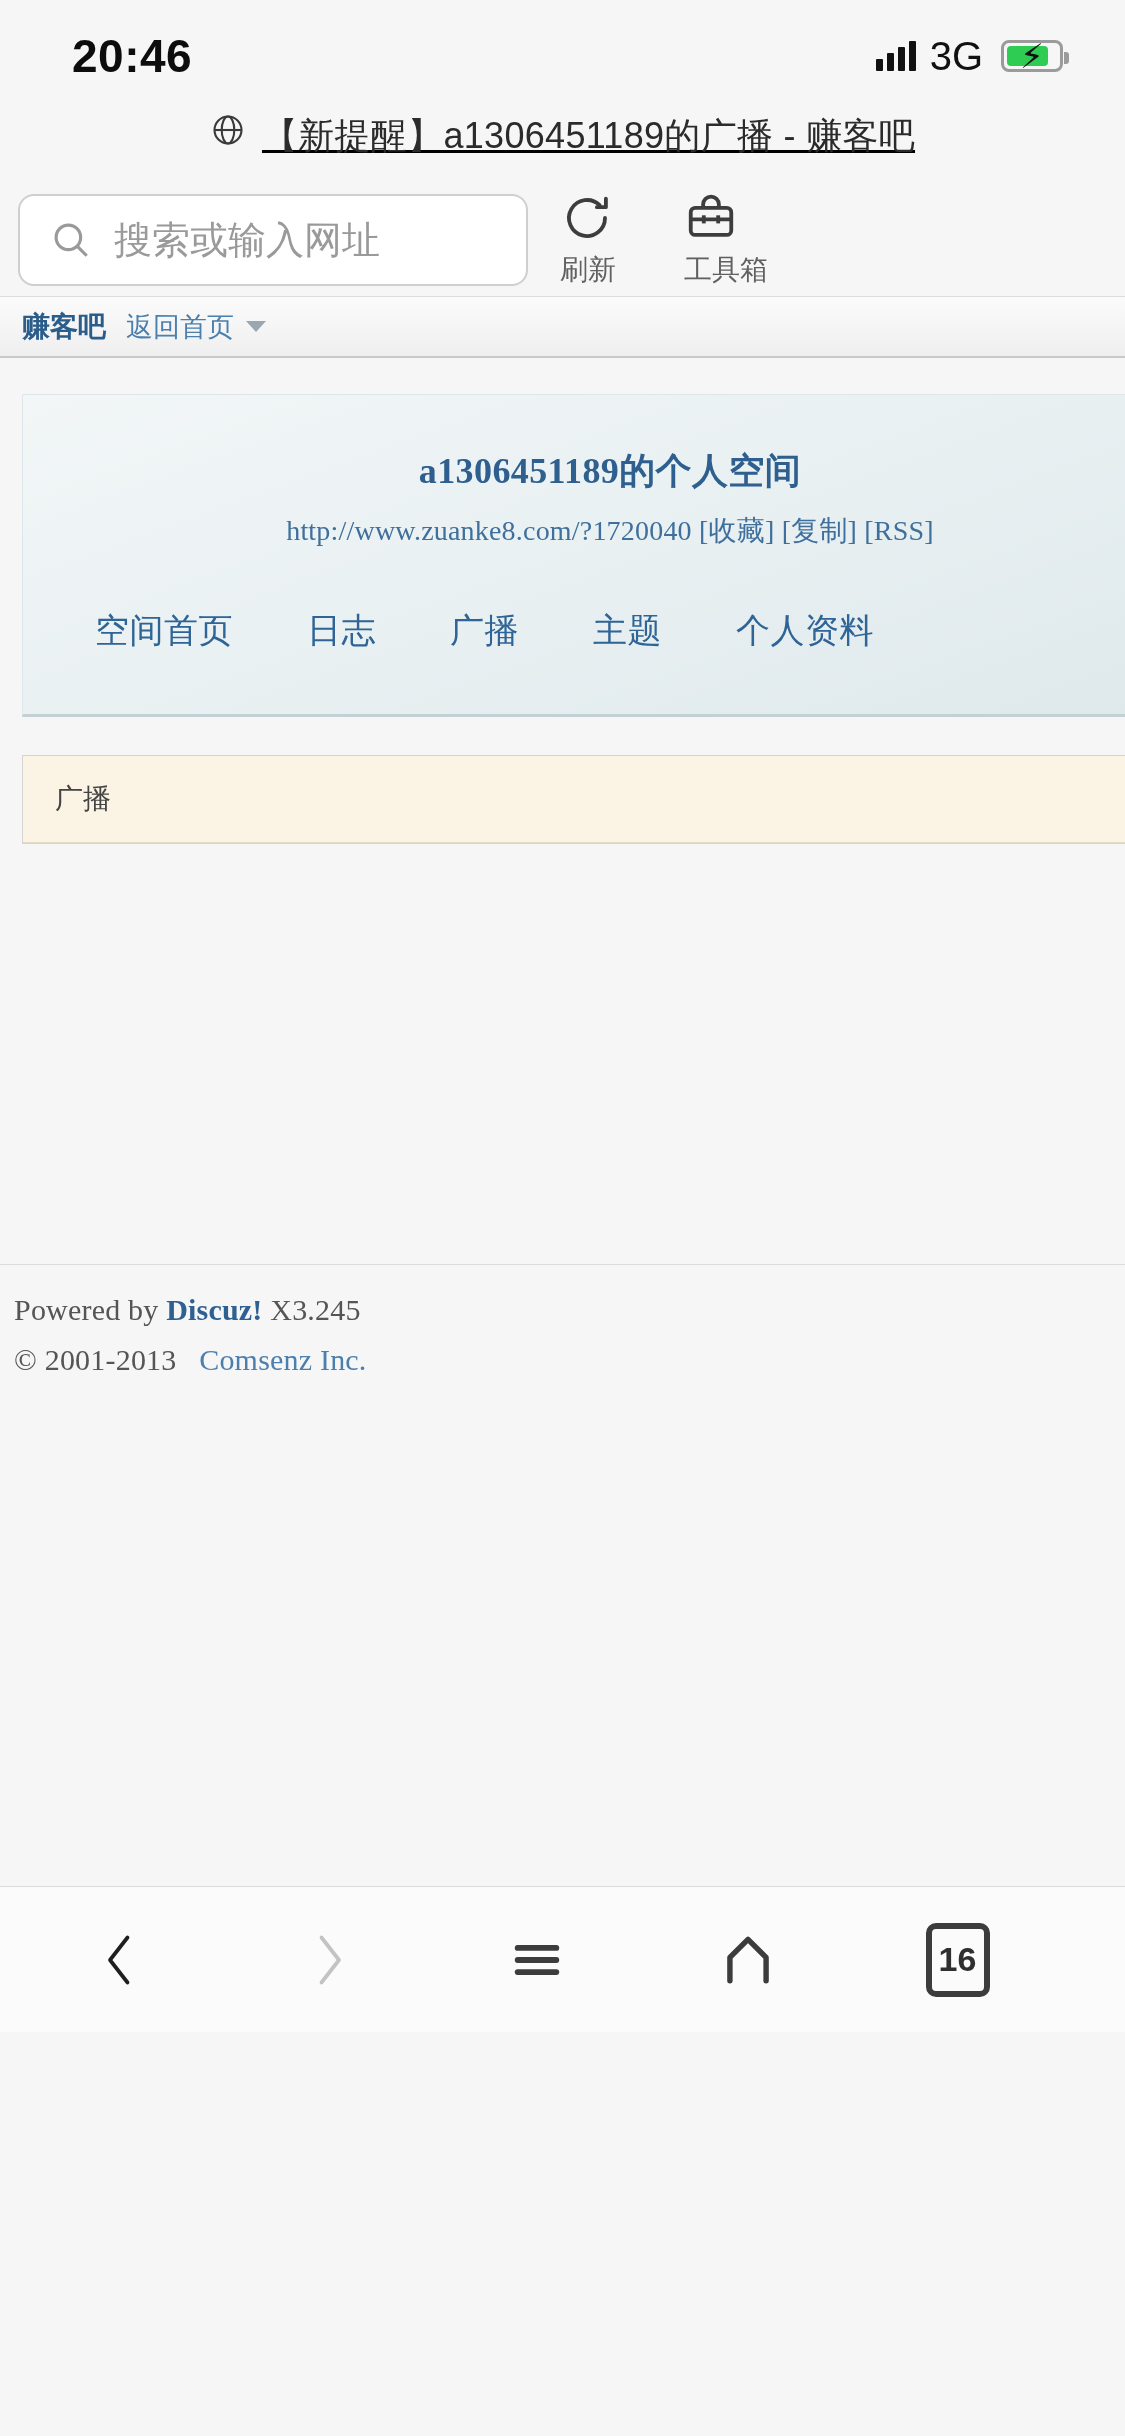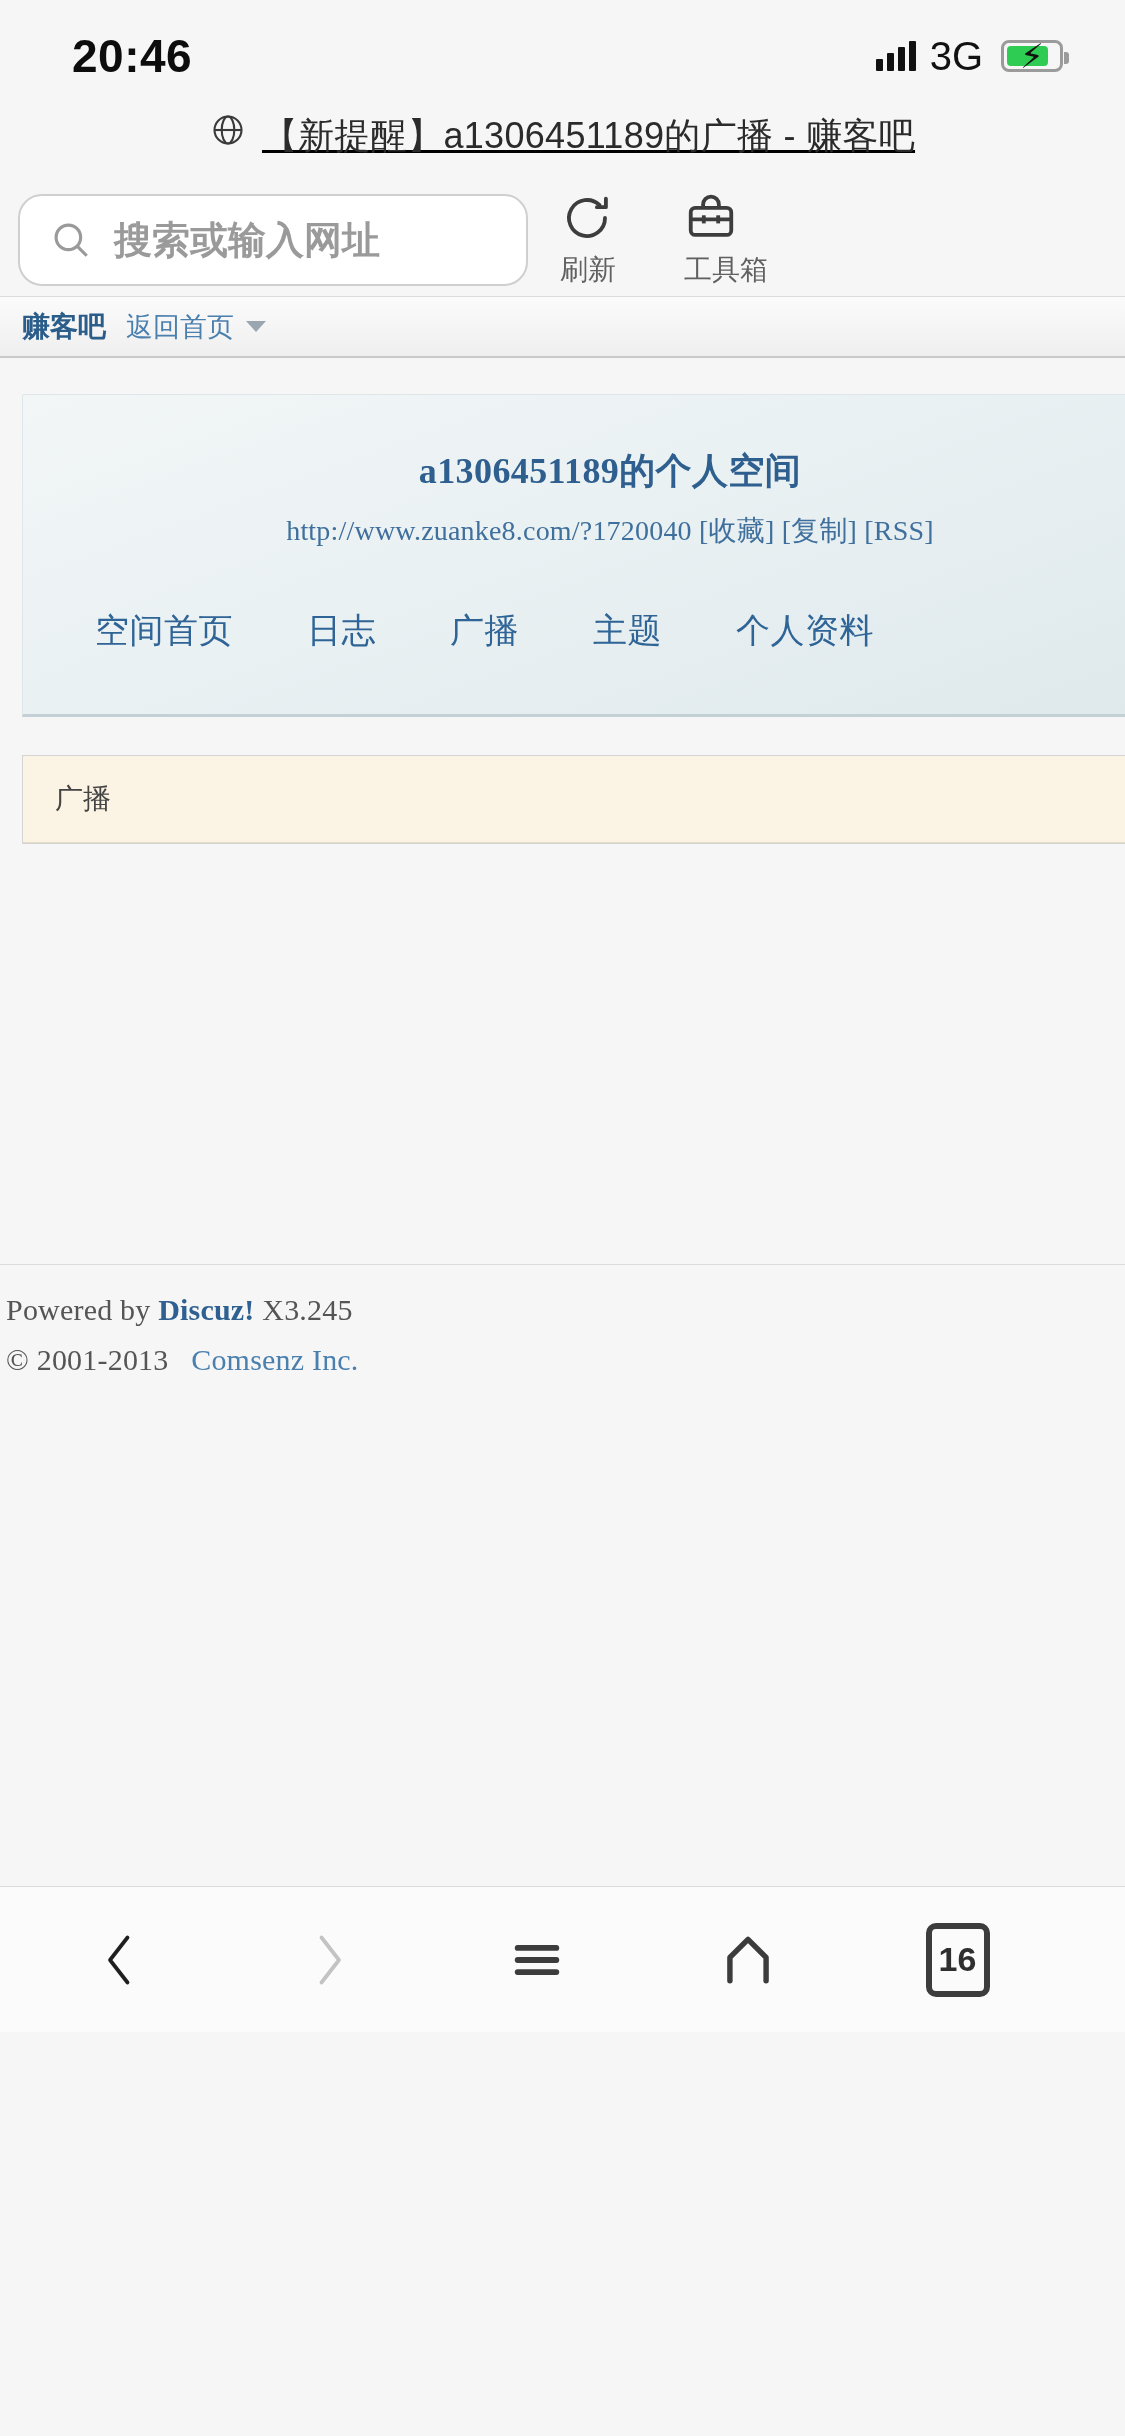--- a/index.html
+++ b/index.html
@@ -30,22 +30,22 @@
   .batt-fill{ position:absolute; left:3px; top:3px; bottom:3px; width:74%; background:#2ecc52; border-radius:4px; }
   .bolt{ position:absolute; left:50%; top:50%; transform:translate(-50%,-50%); font-size:34px; line-height:1; color:#111; }
 
   
   .titlerow{ height:72px; flex:0 0 72px; display:flex; align-items:flex-start; justify-content:center; gap:16px; background:#f6f6f6;text-decoration:underline; }
   .globe{ width:36px; height:36px; flex:0 0 36px; }
   .title-text{ font-size:36px; color:#2b2b2b; letter-spacing:0.3px; white-space:nowrap; }
 
   
   .searchrow{ flex:0 0 112px; display:flex; align-items:center; padding:0 20px 0 18px; gap:0; background:#f6f6f6; }
-  .searchbox{ flex:0 0 510px; height:92px; border:2px solid #cfcfcf; border-radius:24px; background:#fff;
-              display:flex; align-items:center; padding:0 30px; gap:22px;font-weight:bold; }
+  .searchbox{ flex:0 0 510px; height:92px; border:2px solid #cfcfcf; border-radius:16px; background:#fff;
+              display:flex; align-items:center; padding:0 30px; gap:22px; }
   .mag{ width:42px; height:42px; flex:0 0 42px; }
   .search-ph{ font-size:38px; color:#9a9a9a; }
   .tool{ width:92px; margin-left:32px; display:flex; flex-direction:column; align-items:flex-start; gap:6px; }
   .tool:first-of-type{ margin-left:48px; }
   .tool-ic{ width:54px; height:54px; }
   .tool-lb{ font-size:28px; color:#606060; white-space:nowrap; }
 
   
   .sitenav{ flex:0 0 62px; display:flex; align-items:center; gap:20px; padding:0 22px;
             background:linear-gradient(#fbfbfb,#efefef);
@@ -72,21 +72,21 @@
   .spacetab + .spacetab{ margin-left:74px; }
 
   
   .panel{ margin:38px 0 0 22px; border:1px solid #d4d4d4; border-right:none; background:#fff; }
   .panel-hd{ background:#fbf3e3; border-bottom:1px solid #e6dcc6; padding:24px 0 24px 32px; }
   .panel-hd-t{ font-size:28px; color:#444; }
   .panel-bd{ min-height:230px; padding:58px 48px 70px 0; display:flex; justify-content:flex-end; }
   .empty{ font-size:32px; color:#9b9b9b; }
 
   
-  .footwrap{ margin-top:420px; border-top:1px solid #dcdcdc; padding:28px 0 0 6px; }
+  .footwrap{ margin-top:420px; border-top:1px solid #dcdcdc; padding:28px 0 0 14px; }
   .foot-l{ font-family:"Liberation Serif","DejaVu Serif",serif; font-size:30px; color:#555; letter-spacing:0.2px; margin-bottom:16px; }
   .foot-l b{ color:#2e6191; }
   .foot-link{ color:#4a7fae;margin-left:15px; }
 
   
   .bottombar{ flex:0 0 146px; display:flex; align-items:center; justify-content:space-around;
               background:#fbfbfb; border-top:1px solid #dbdbdb; padding:0 40px; }
   .bn{ width:110px; height:110px; display:flex; align-items:center; }
   .tabcount{ width:64px; height:74px; border:6px solid #3c3c3c; border-radius:10px;
              display:flex; align-items:center; justify-content:center;

